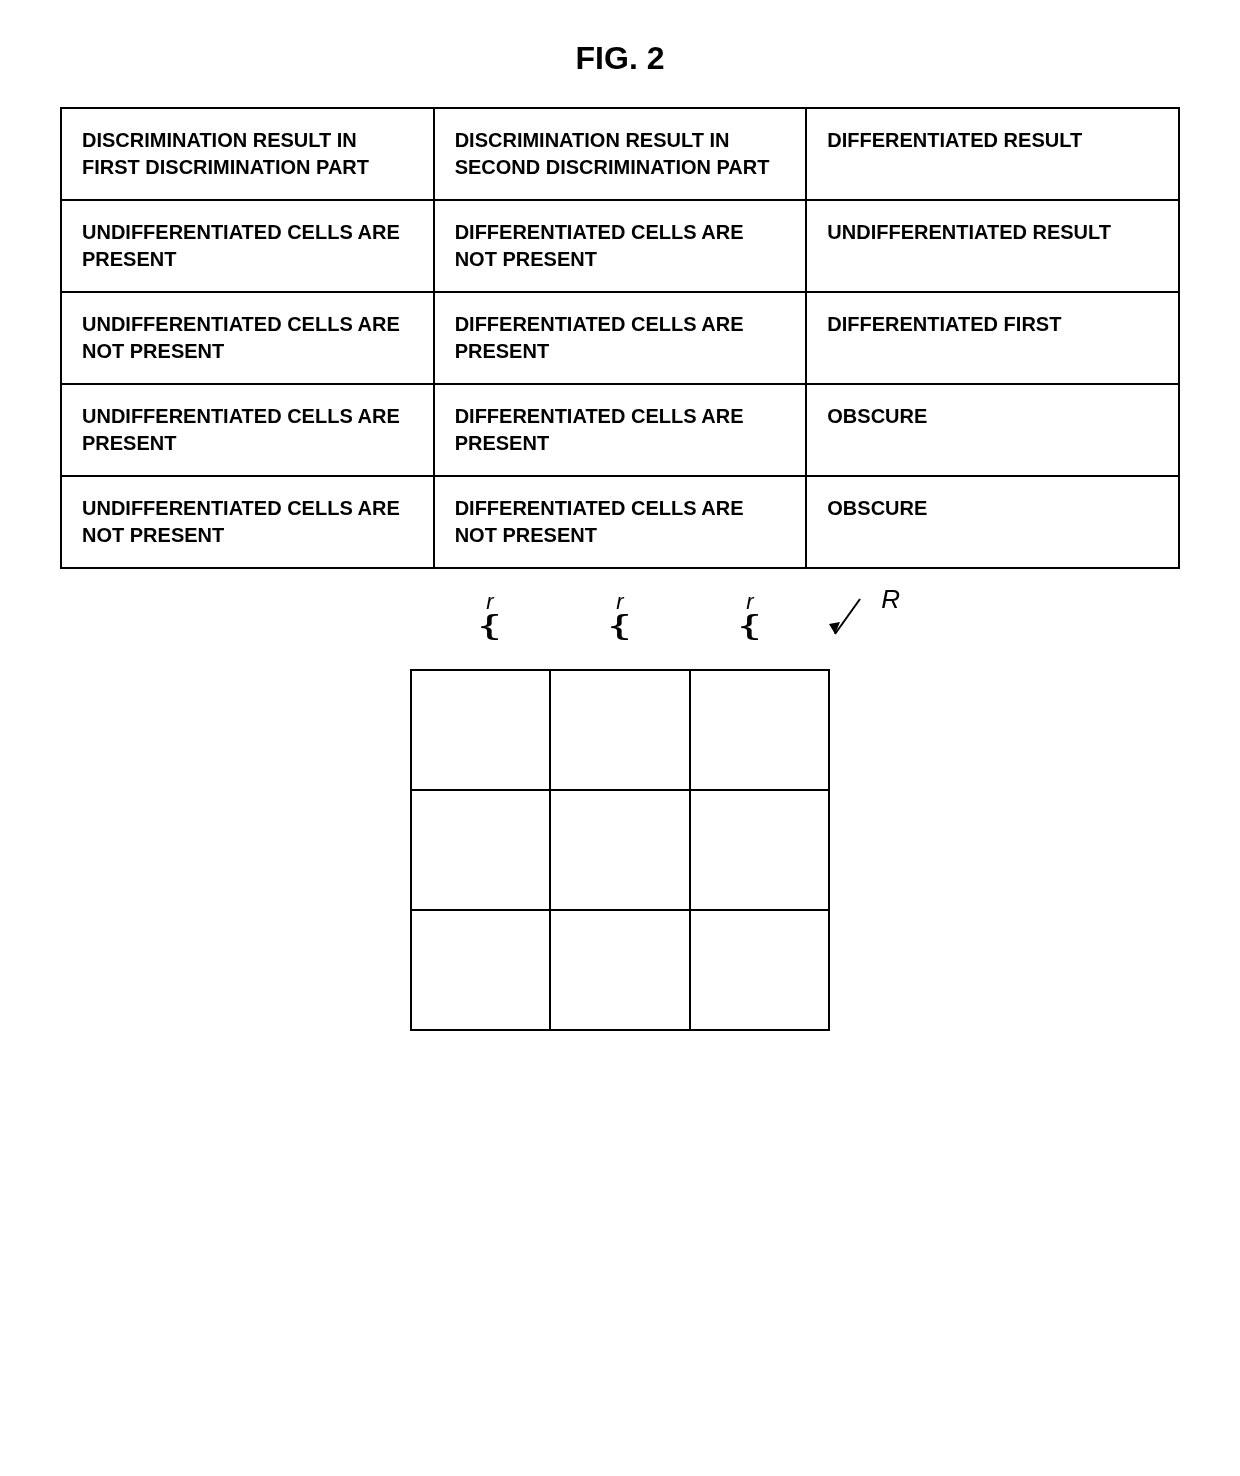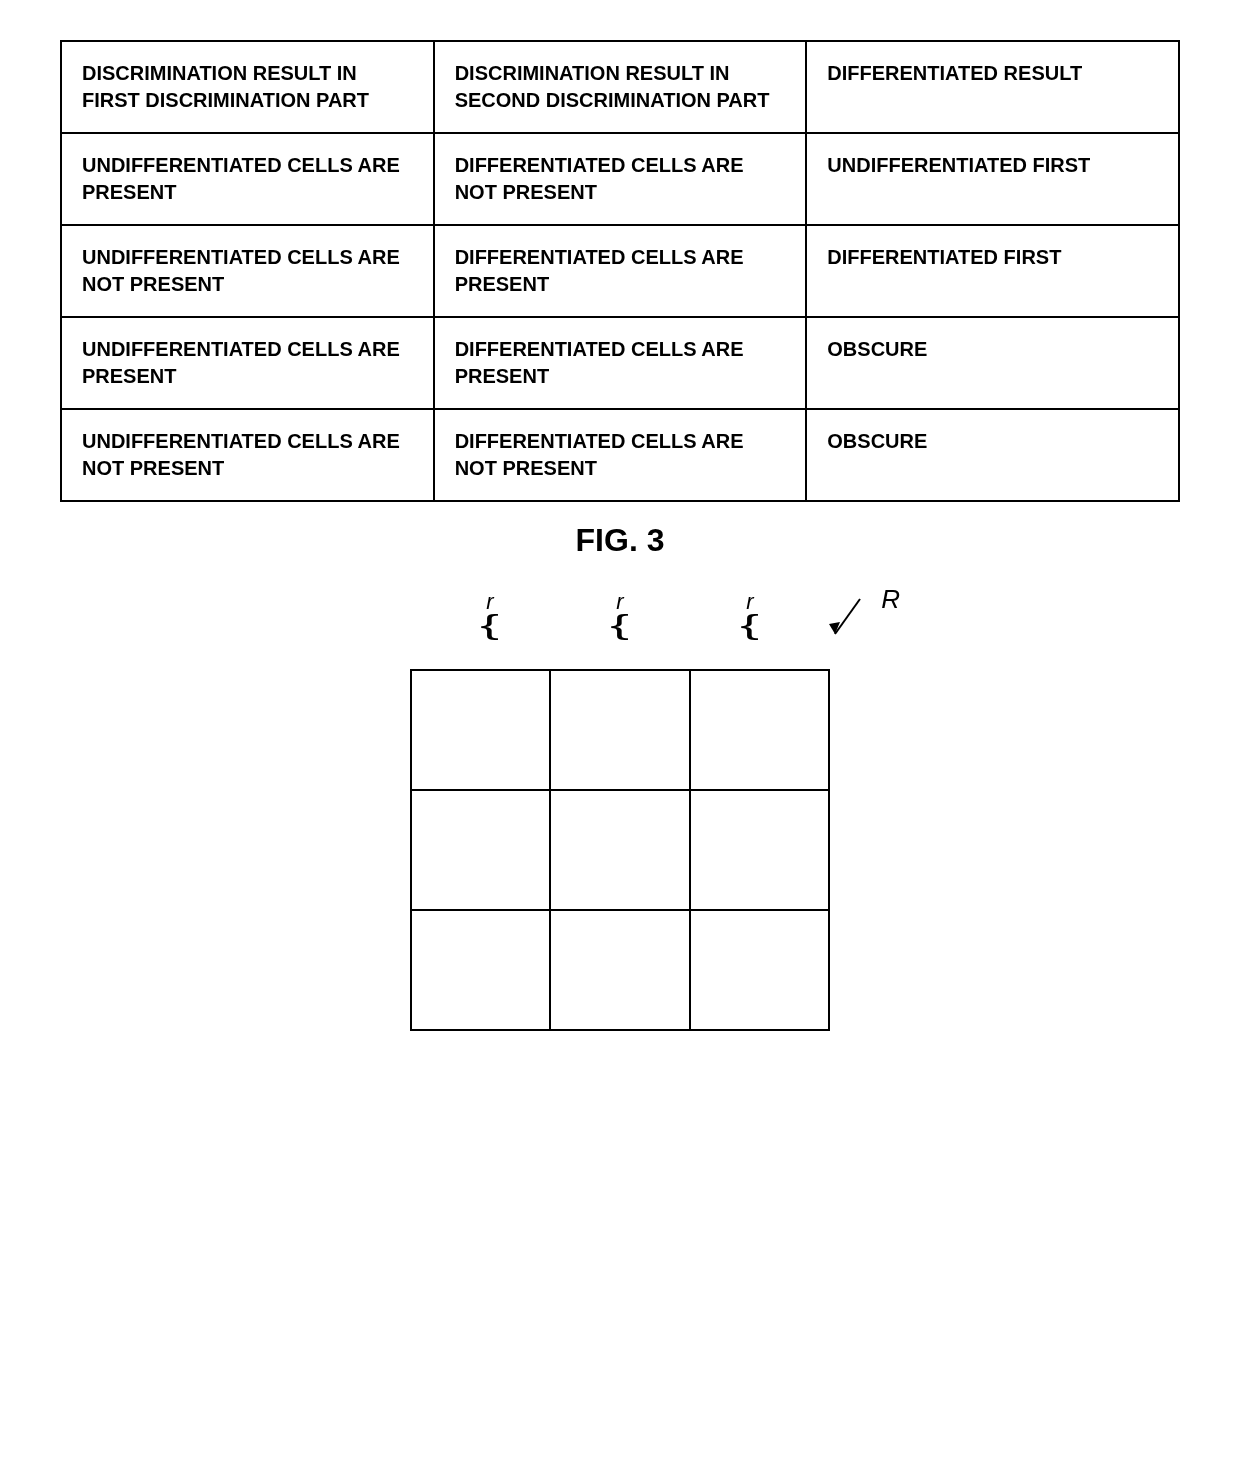--- a/index.html
+++ b/index.html
@@ -73,32 +73,33 @@
       width: 140px;
       height: 120px;
     }
   </style>
 </head>
 <body>
 
 <div class="page-content">
 
   <div class="fig2-section">
+    <div class="fig-title">FIG. 2</div>
 
     <table class="fig2-table">
       <tbody>
           <tr>
         <td>DISCRIMINATION RESULT IN FIRST DISCRIMINATION PART</td>
         <td>DISCRIMINATION RESULT IN SECOND DISCRIMINATION PART</td>
         <td>DIFFERENTIATED RESULT</td>
       </tr>
       <tr>
         <td>UNDIFFERENTIATED CELLS ARE PRESENT</td>
         <td>DIFFERENTIATED CELLS ARE NOT PRESENT</td>
-        <td>UNDIFFERENTIATED FIRST</td>
+        <td>UNDIFFERENTIATED RESULT</td>
       </tr>
       <tr>
         <td>UNDIFFERENTIATED CELLS ARE NOT PRESENT</td>
         <td>DIFFERENTIATED CELLS ARE PRESENT</td>
         <td>DIFFERENTIATED FIRST</td>
       </tr>
       <tr>
         <td>UNDIFFERENTIATED CELLS ARE PRESENT</td>
         <td>DIFFERENTIATED CELLS ARE PRESENT</td>
         <td>OBSCURE</td>
@@ -106,21 +107,20 @@
       <tr>
         <td>UNDIFFERENTIATED CELLS ARE NOT PRESENT</td>
         <td>DIFFERENTIATED CELLS ARE NOT PRESENT</td>
         <td>OBSCURE</td>
       </tr>
     </tbody>
       </table>
   </div>
 
   <div class="fig3-section">
-    <div class="fig-title">FIG. 3</div>
 
     <div class="fig3-diagram">
       <div class="diagram-container">
 
         <div style="position: absolute; top: -85px; right: -70px; font-size: 26px; font-style: italic; font-family: Arial, sans-serif;">R</div>
 
         <svg style="position: absolute; top: -75px; right: -45px;" width="50" height="50">
           <line x1="35" y1="5" x2="10" y2="40" stroke="#000" stroke-width="2"></line>
           <polygon points="10,40 15,28 4,30" fill="#000"></polygon>
         </svg>

